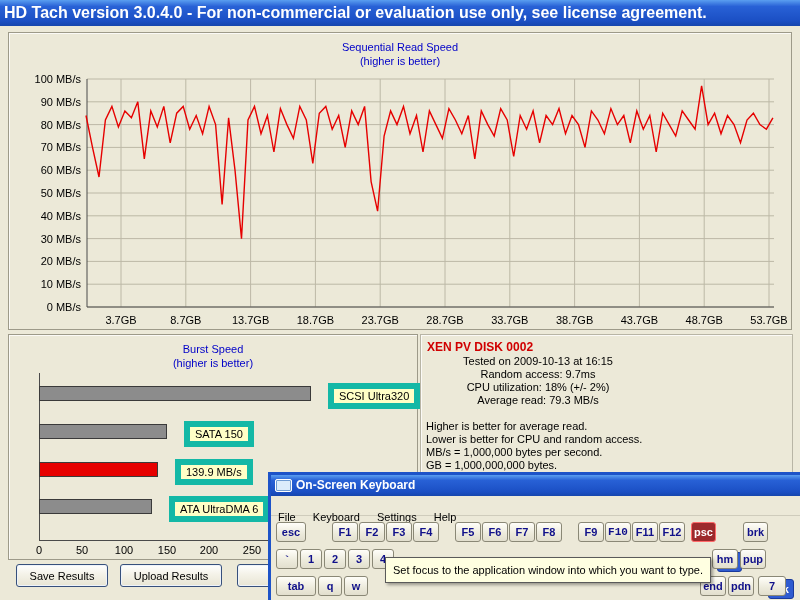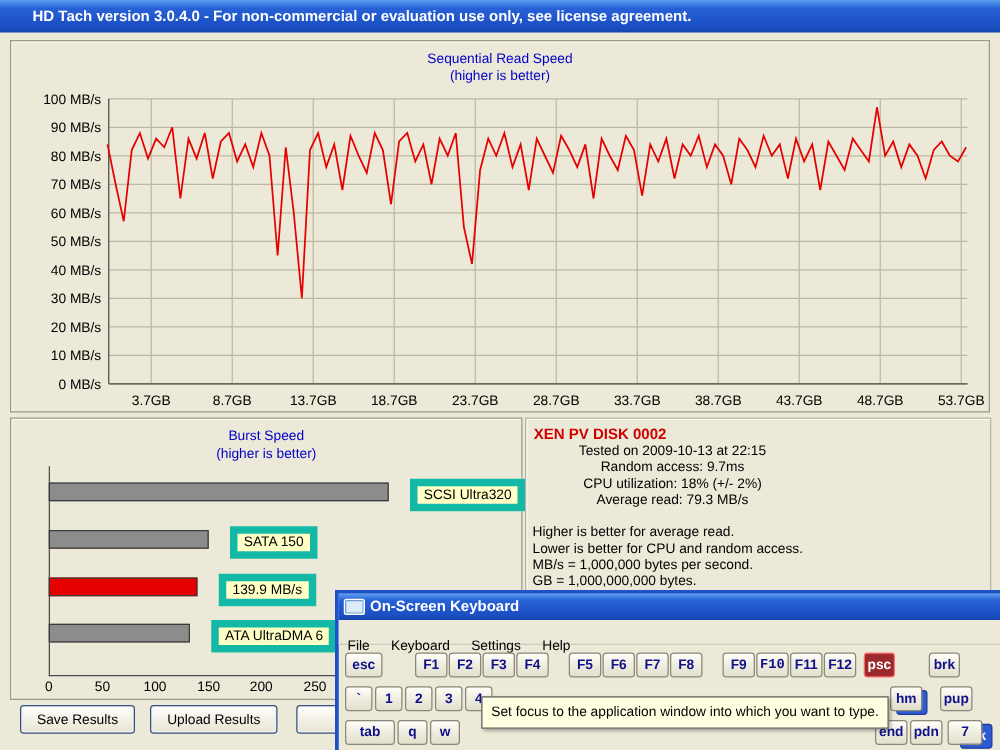--- a/index.html
+++ b/index.html
@@ -6,22 +6,22 @@
   body{
     width:800px;height:600px;overflow:hidden;position:relative;
     background:#ece9d8;
     font-family:"Liberation Sans", sans-serif;
     font-size:11px;color:#000;
   }
   
   .titlebar{
     position:absolute;left:0;top:0;width:800px;height:26px;
     background:linear-gradient(180deg,#5a9ef0 0%,#2861d6 25%,#1b4fc4 80%,#1646ad 100%);
-    color:#fff;font-weight:bold;font-size:12px;line-height:26px;
-    padding-left:26px;box-sizing:border-box;white-space:nowrap;
+    color:#fff;font-weight:bold;font-size:16px;line-height:26px;
+    padding-left:4px;box-sizing:border-box;white-space:nowrap;
   }
   .panel{
     position:absolute;background:#ece9d8;
     border:1px solid #9d9a89;
     box-shadow:inset 1px 1px 0 #fbfaf6;
   }
   #seq-panel{left:8px;top:32px;width:782px;height:296px;}
   #burst-panel{left:8px;top:334px;width:408px;height:224px;}
   #info-panel{left:420px;top:334px;width:371px;height:224px;border:1px solid #b8b5a5;}
   .chart-title{position:absolute;left:0;width:100%;text-align:center;color:#0000c8;font-size:11px;}
@@ -161,21 +161,21 @@
       <div class="burst-tick" style="left: 98px; top: 209px;">100</div>
       <div class="burst-tick" style="left: 141px; top: 209px;">150</div>
       <div class="burst-tick" style="left: 183px; top: 209px;">200</div>
       <div class="burst-tick" style="left: 226px; top: 209px;">250</div>
     </div>
 </div>
 
 <div id="info-panel" class="panel">
   <div class="disk">XEN PV DISK 0002</div>
   <div class="cblock" id="info-centered">
-      <div>Tested on 2009-10-13 at 22:15</div>
+      <div>Tested on 2009-10-13 at 16:15</div>
       <div>Random access: 9.7ms</div>
       <div>CPU utilization: 18% (+/- 2%)</div>
       <div>Average read: 79.3 MB/s</div>
     </div>
   <div class="lblock" id="info-left">
       <div>Higher is better for average read.</div>
       <div>Lower is better for CPU and random access.</div>
       <div>MB/s = 1,000,000 bytes per second.</div>
       <div>GB = 1,000,000,000 bytes.</div>
     </div>
@@ -212,21 +212,21 @@
     <div class="key" style="left: 388px; top: 47px; width: 26px;">F12</div>
     <div class="key red" style="left: 420px; top: 47px; width: 25px;">psc</div>
     <div class="key blue" style="left: 446px; top: 47px; width: 25px;">slk</div>
     <div class="key" style="left: 472px; top: 47px; width: 25px;">brk</div>
     <div class="key" style="left: 5px; top: 74px; width: 22px;">`</div>
     <div class="key" style="left: 29px; top: 74px; width: 22px;">1</div>
     <div class="key" style="left: 53px; top: 74px; width: 22px;">2</div>
     <div class="key" style="left: 77px; top: 74px; width: 22px;">3</div>
     <div class="key" style="left: 101px; top: 74px; width: 22px;">4</div>
     <div class="key" style="left: 441px; top: 74px; width: 26px;">hm</div>
-    <div class="key" style="left: 469px; top: 74px; width: 26px; margin-left: 12px;">pup</div>
+    <div class="key" style="left: 469px; top: 74px; width: 26px;">pup</div>
     <div class="key blue" style="left: 497px; top: 74px; width: 26px;">nlk</div>
     <div class="key" style="left: 5px; top: 101px; width: 40px;">tab</div>
     <div class="key" style="left: 47px; top: 101px; width: 24px;">q</div>
     <div class="key" style="left: 73px; top: 101px; width: 24px;">w</div>
     <div class="key" style="left: 429px; top: 101px; width: 26px;">end</div>
     <div class="key" style="left: 457px; top: 101px; width: 26px;">pdn</div>
     <div class="key" style="left: 487px; top: 101px; width: 28px;">7</div>
   </div>
 
 <div id="tooltip">Set focus to the application window into which you want to type.</div>

